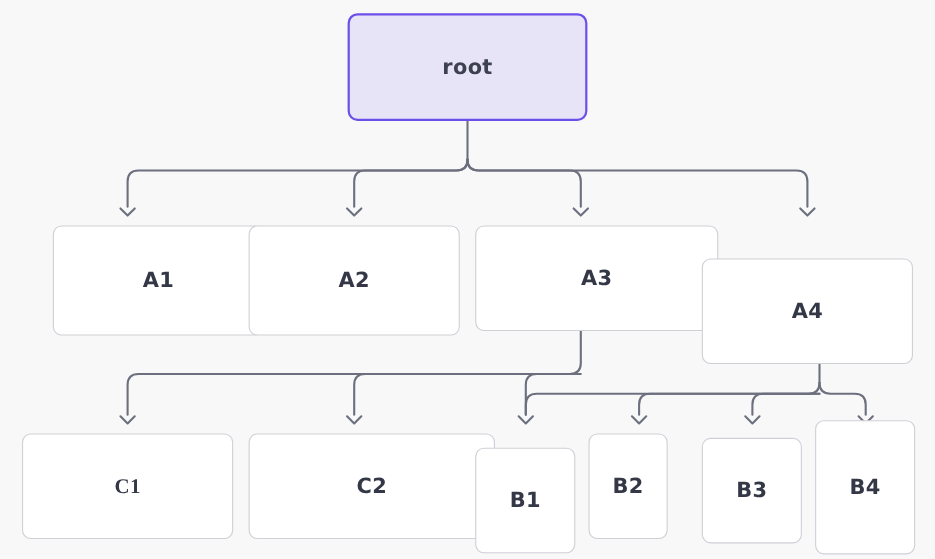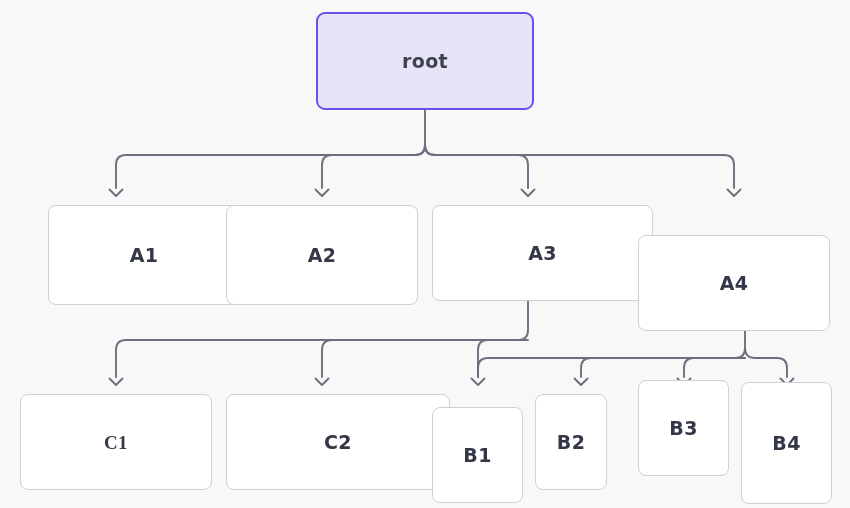--- a/index.html
+++ b/index.html
@@ -109,21 +109,21 @@
       </div>
       <div class="node" style="left: 226px; top: 394px; width: 224px; height: 96px;">
         <span class="node-label">C2</span>
       </div>
       <div class="node" style="left: 432px; top: 407px; width: 91px; height: 96px;">
         <span class="node-label">B1</span>
       </div>
       <div class="node" style="left: 535px; top: 394px; width: 72px; height: 96px;">
         <span class="node-label">B2</span>
       </div>
-      <div class="node" style="left: 638px; top: 380px; width: 91px; height: 96px;">
+      <div class="node" style="left: 638px; top: 398px; width: 91px; height: 96px;">
         <span class="node-label">B3</span>
       </div>
       <div class="node" style="left: 741px; top: 382px; width: 91px; height: 122px;">
         <span class="node-label">B4</span>
       </div>
     </div>
 
 </div>
 
 </body></html>

